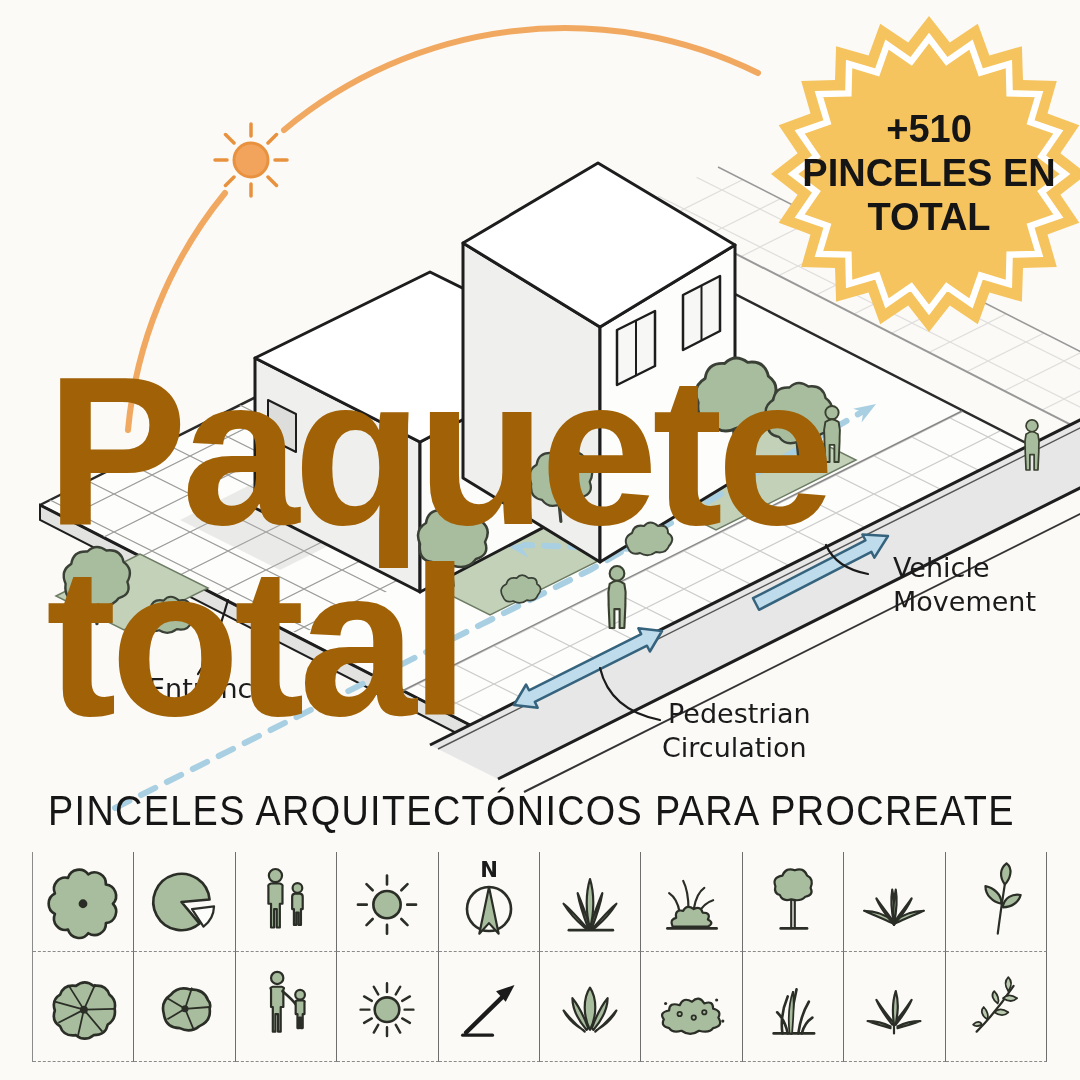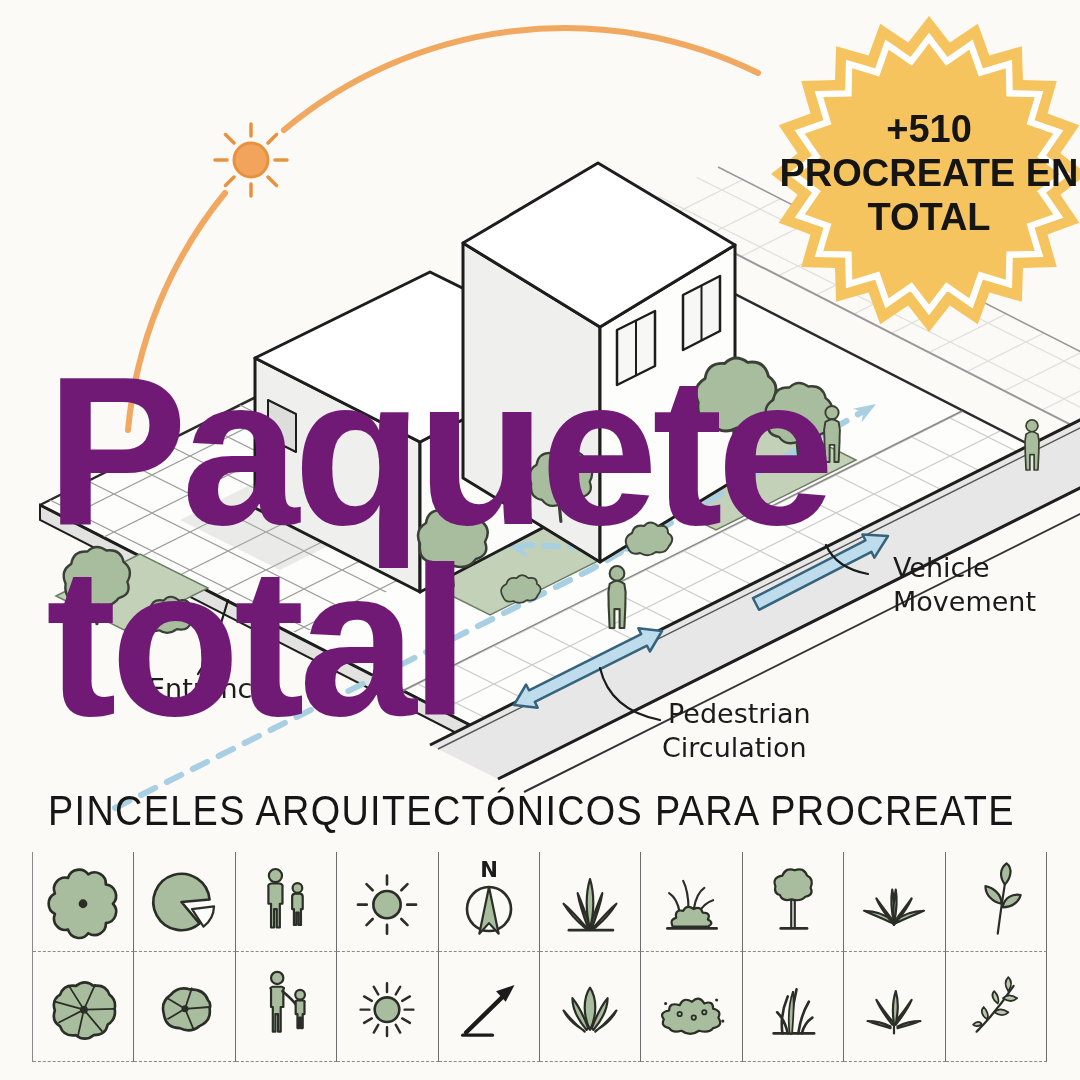--- a/index.html
+++ b/index.html
@@ -1,20 +1,20 @@
 <!DOCTYPE html>
 <html><head>
 <meta charset="utf-8">
 <style>
   html,body{margin:0;padding:0}
   body{width:1080px;height:1080px;position:relative;overflow:hidden;background:#FBFAF7;
        font-family:"Liberation Sans",sans-serif;}
   #illu{position:absolute;left:0;top:0;z-index:1}
   .title{position:absolute;left:46px;top:356px;z-index:3;font-weight:700;font-size:212px;
-         line-height:0.9;letter-spacing:-6px;color:#701a75;white-space:nowrap}
+         line-height:0.9;letter-spacing:-6px;color:#a16207;white-space:nowrap}
   .subtitle{position:absolute;left:48px;top:786px;z-index:2;font-size:43px;font-weight:400;
             letter-spacing:1.5px;color:#161616;transform:scaleX(0.88);transform-origin:0 0;white-space:nowrap}
   .badge{position:absolute;left:768px;top:13px;width:322px;height:322px;z-index:4}
   .badge svg{position:absolute;left:0;top:0}
   .badge-text{position:absolute;left:0;top:0;width:100%;height:100%;display:flex;flex-direction:column;
               align-items:center;justify-content:center;font-weight:700;font-size:38px;line-height:1.15;
               color:#151515;text-align:center}
   .grid{position:absolute;left:32px;top:852px;width:1014px;height:210px;z-index:2;display:grid;
         grid-template-columns:repeat(10,1fr);grid-template-rows:100px 110px;border-left:1.3px solid #8a8a8a}
   .cell{border-right:1.3px solid #6e6e6e;border-bottom:1.3px dashed #8a8a8a;
@@ -144,21 +144,21 @@
   </g>
 </svg>
 
 <div class="badge">
   <svg width="322" height="322" viewBox="0 0 322 322">
     <polygon id="burst-outer" fill="#F6C45E" points="161.0,3.0 181.8,29.6 209.8,10.7 221.4,42.5 253.9,33.2 255.0,67.0 288.8,68.1 279.5,100.6 311.3,112.2 292.4,140.2 319.0,161.0 292.4,181.8 311.3,209.8 279.5,221.4 288.8,253.9 255.0,255.0 253.9,288.8 221.4,279.5 209.8,311.3 181.8,292.4 161.0,319.0 140.2,292.4 112.2,311.3 100.6,279.5 68.1,288.8 67.0,255.0 33.2,253.9 42.5,221.4 10.7,209.8 29.6,181.8 3.0,161.0 29.6,140.2 10.7,112.2 42.5,100.6 33.2,68.1 67.0,67.0 68.1,33.2 100.6,42.5 112.2,10.7 140.2,29.6"></polygon>
     <polygon id="burst-inner" fill="none" stroke="#FFFFFF" stroke-width="6.5" stroke-linejoin="miter" points="161.0,25.0 178.8,48.4 203.0,31.7 212.8,59.4 240.9,51.0 241.6,80.4 271.0,81.1 262.6,109.2 290.3,119.0 273.6,143.2 297.0,161.0 273.6,178.8 290.3,203.0 262.6,212.8 271.0,240.9 241.6,241.6 240.9,271.0 212.8,262.6 203.0,290.3 178.8,273.6 161.0,297.0 143.2,273.6 119.0,290.3 109.2,262.6 81.1,271.0 80.4,241.6 51.0,240.9 59.4,212.8 31.7,203.0 48.4,178.8 25.0,161.0 48.4,143.2 31.7,119.0 59.4,109.2 51.0,81.1 80.4,80.4 81.1,51.0 109.2,59.4 119.0,31.7 143.2,48.4"></polygon>
   </svg>
   <div class="badge-text">
     <div>+510</div>
-    <div>PROCREATE EN</div>
+    <div>PINCELES EN</div>
     <div>TOTAL</div>
   </div>
 </div>
 
 <div class="title">
   <div>Paquete</div>
   <div>total</div>
 </div>
 <div class="subtitle">PINCELES ARQUITECTÓNICOS PARA PROCREATE</div>
 

